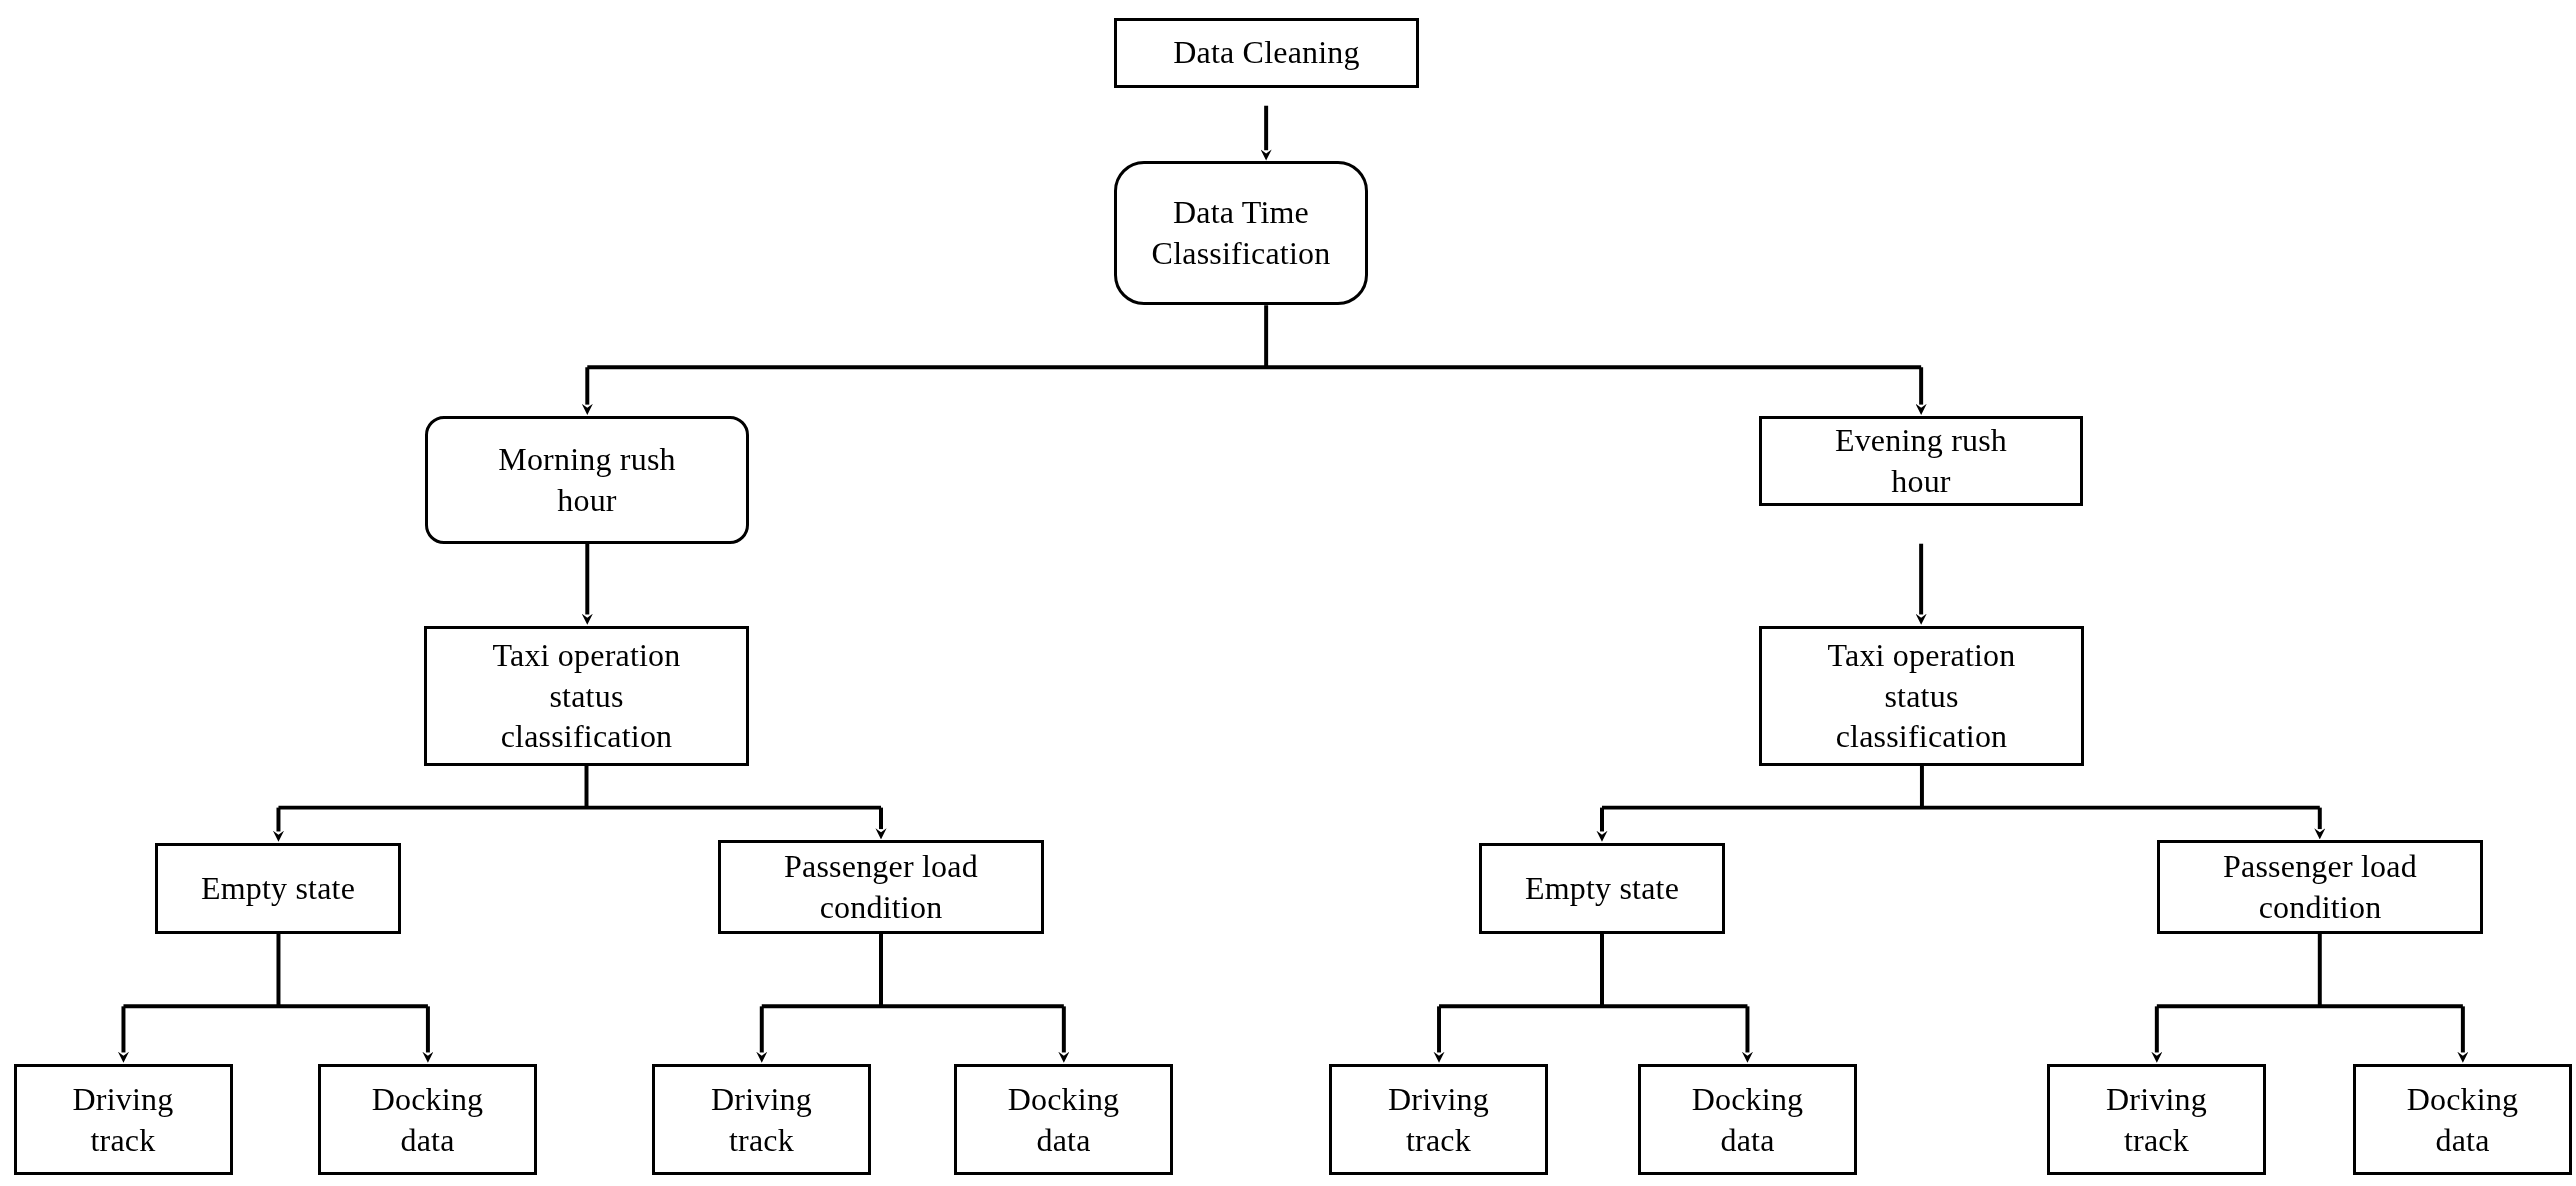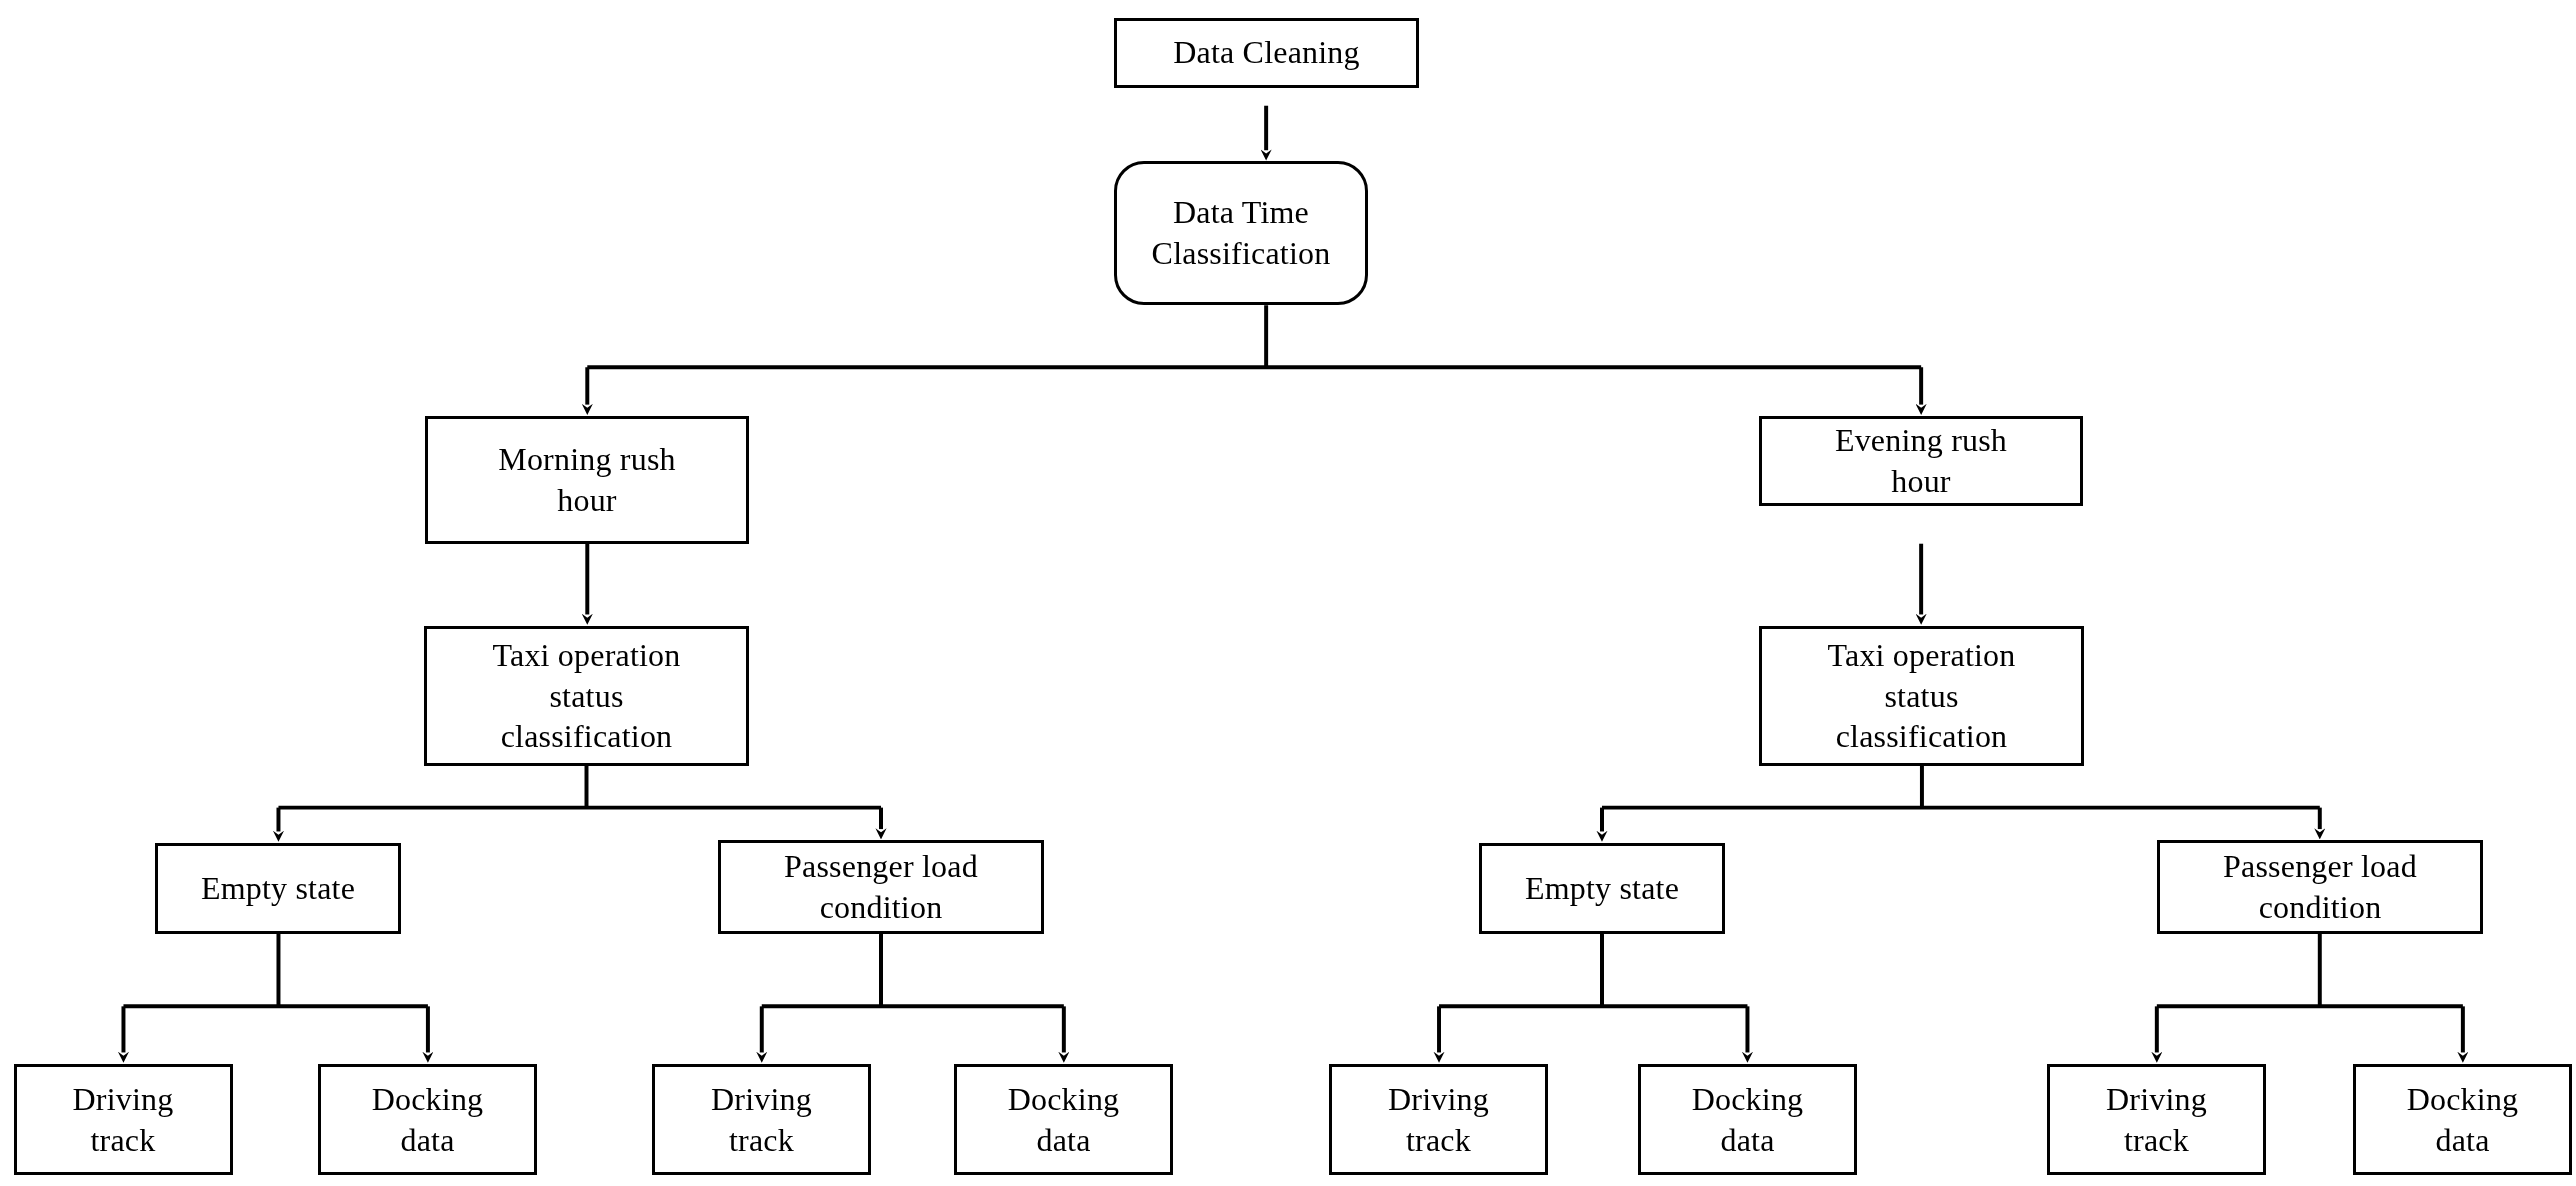--- a/index.html
+++ b/index.html
@@ -83,21 +83,21 @@
         <path d="M 2713 1266 L 3098 1266"></path>
         <path d="M 2713 1266 L 2713 1324" marker-end="url(#arrowhead)"></path>
         <path d="M 3098 1266 L 3098 1324" marker-end="url(#arrowhead)"></path>
       </g>
   </svg>
 
   <div id="node-layer">
       <div class="node" style="left: 1114px; top: 17.5px; width: 305px; height: 70px; border-color: rgb(0, 0, 0); background: rgb(255, 255, 255); color: rgb(0, 0, 0);">Data Cleaning</div>
       <div class="node" style="left: 1114px; top: 161px; width: 254px; height: 144px; border-color: rgb(0, 0, 0); background: rgb(255, 255, 255); color: rgb(0, 0, 0); border-radius: 30px;">Data Time
 Classification</div>
-      <div class="node" style="left: 425px; top: 416px; width: 324px; height: 128px; border-color: rgb(0, 0, 0); background: rgb(255, 255, 255); color: rgb(0, 0, 0);">Morning rush
+      <div class="node" style="left: 425px; top: 416px; width: 324px; height: 128px; border-color: rgb(0, 0, 0); background: rgb(255, 255, 255); color: rgb(0, 0, 0); border-radius: 19px;">Morning rush
 hour</div>
       <div class="node" style="left: 1759px; top: 416px; width: 324px; height: 90px; border-color: rgb(0, 0, 0); background: rgb(255, 255, 255); color: rgb(0, 0, 0);">Evening rush
 hour</div>
       <div class="node" style="left: 424px; top: 626px; width: 325px; height: 140px; border-color: rgb(0, 0, 0); background: rgb(255, 255, 255); color: rgb(0, 0, 0);">Taxi operation
 status
 classification</div>
       <div class="node" style="left: 1759px; top: 626px; width: 325px; height: 140px; border-color: rgb(0, 0, 0); background: rgb(255, 255, 255); color: rgb(0, 0, 0);">Taxi operation
 status
 classification</div>
       <div class="node" style="left: 155px; top: 843px; width: 246px; height: 91px; border-color: rgb(0, 0, 0); background: rgb(255, 255, 255); color: rgb(0, 0, 0);">Empty state</div>

